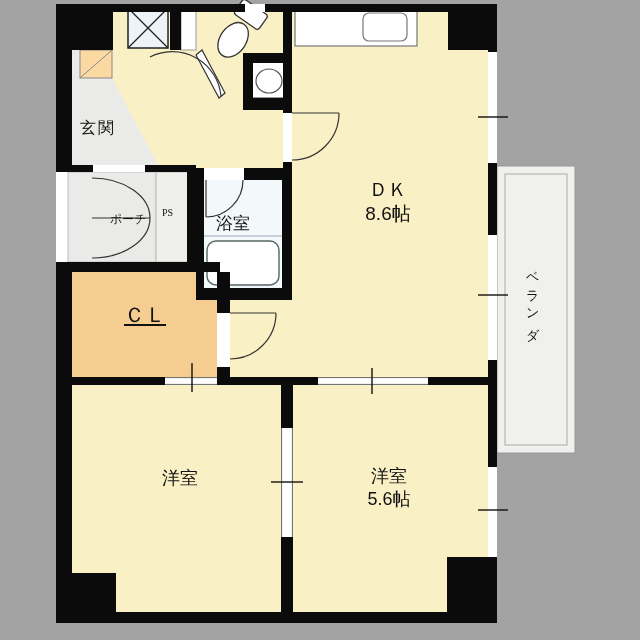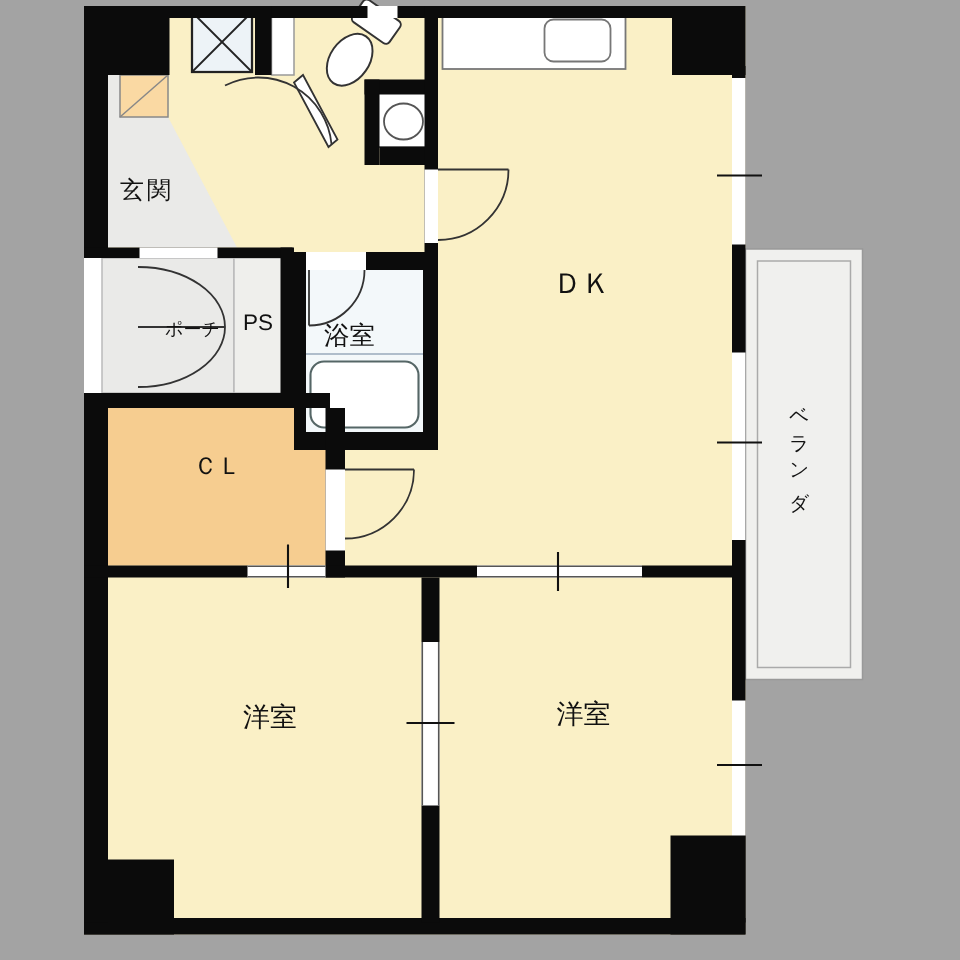--- a/index.html
+++ b/index.html
@@ -129,33 +129,35 @@
     <path d="M276,313 A46,46 0 0 1 230,359"></path>
 
     <line x1="92" y1="218" x2="150" y2="218"></line>
     <path d="M150,218 A58,40 0 0 0 92,178"></path>
     <path d="M150,218 A58,40 0 0 1 92,258"></path>
   </g>
 </svg>
 
   <div class="lbl" style="left:80px;top:118px;font-size:16px;letter-spacing:2px;">玄関</div>
   <div class="lbl" style="left:72px;top:212px;font-size:12px;margin-left:38px;">ポーチ</div>
-  <div class="lbl" style="left:162px;top:207px;font-size:15px;">PS</div>
+  <div class="lbl" style="left:162px;top:207px;font-size:10px;font-family:Liberation Serif, serif;">PS</div>
   <div class="lbl" style="left:216px;top:213px;font-size:17px;">浴室</div>
 
-  <div class="lbl" style="left:95px;top:302px;width:100px;font-size:16px;">
+  <div class="lbl" style="left:95px;top:302px;width:100px;font-size:21px;text-decoration:underline;">
     <span>ＣＬ</span>
   </div>
 
   <div class="lbl" style="left:336px;top:178px;width:104px;font-size:19px;">
     <span>ＤＫ</span>
+    <span class="sz">8.6帖</span>
   </div>
 
   <div class="lbl" style="left:130px;top:467px;width:100px;font-size:18px;">
     <span>洋室</span>
   </div>
 
   <div class="lbl" style="left:339px;top:465px;width:100px;font-size:18px;">
     <span>洋室</span>
+    <span class="sz">5.6帖</span>
   </div>
 
   <div class="lbl vert" style="left:524px;top:262px;font-size:13px;">ベランダ</div>
 </div>
 
 </body></html>

